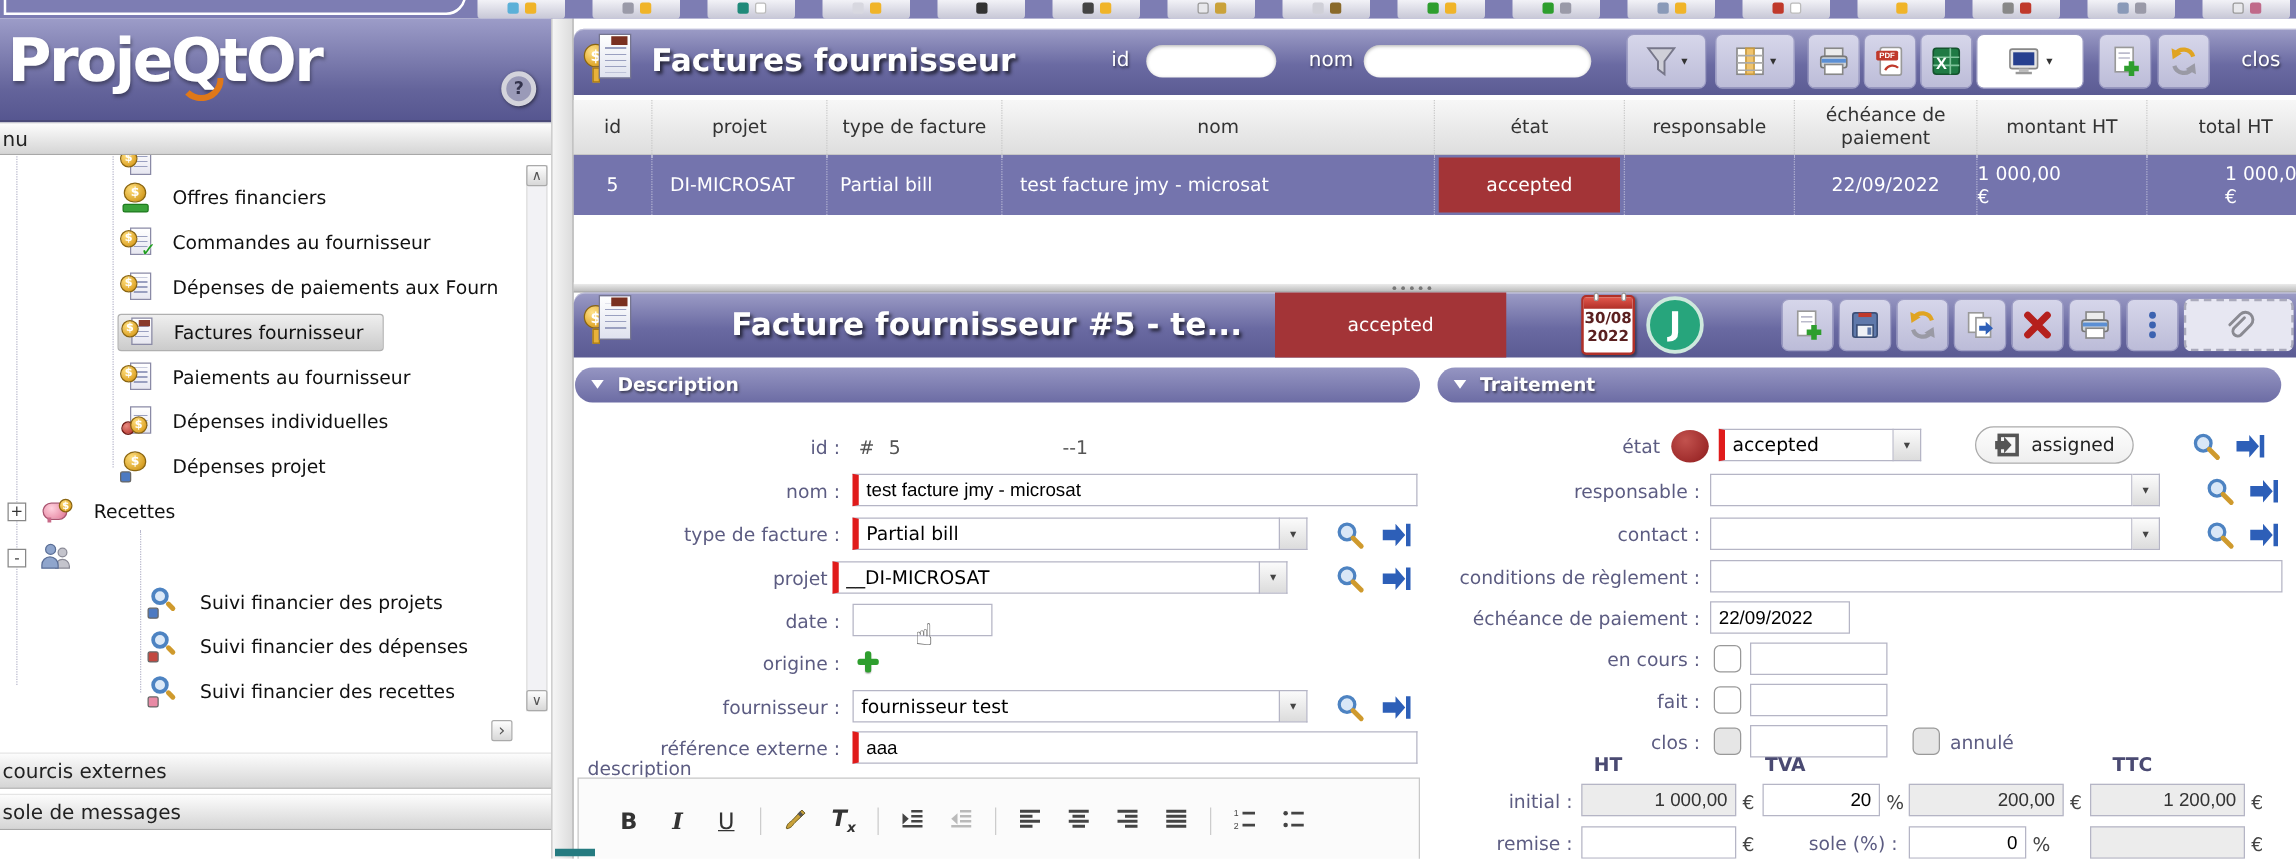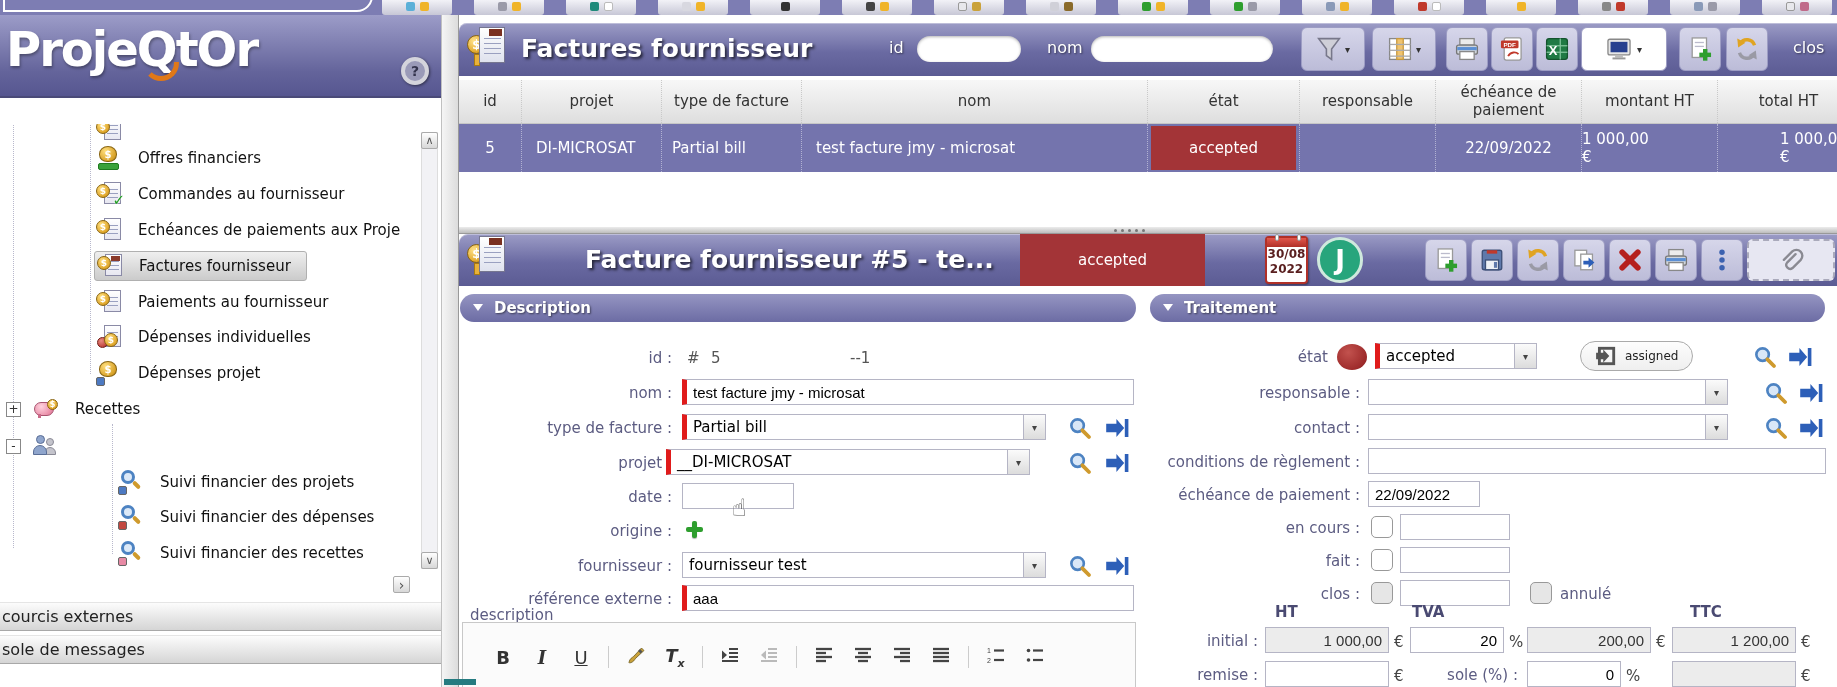--- a/index.html
+++ b/index.html
@@ -105,21 +105,21 @@
 .lbl{position:absolute;left:0;top:5px;width:212px;text-align:right;color:#5c5c82;font-size:15px;white-space:nowrap}
 #ptrait .lbl{width:210px}
 .inp{position:absolute;height:26px;border:1px solid #b5b5c5;background:#fff;font-size:15px;padding:2px 6px;color:#000;outline:none}
 .req{border-left:5px solid #e01b1b !important}
 .selwrap{position:absolute;display:flex;height:26px}
 .selval{border:1px solid #b5b5c5;background:#fff;height:26px;padding:3px 6px;font-size:15px;color:#000;white-space:nowrap;overflow:hidden}
 .selbtn{width:22px;height:26px;border:1px solid #b5b5c5;border-left:none;background:linear-gradient(#fbfbfb,#dcdcdc);display:flex;align-items:center;justify-content:center;font-size:10px;color:#444;cursor:pointer}
 .igap{position:absolute;top:2px;width:24px;height:24px;cursor:pointer}
 .igap svg{width:24px;height:24px}
 .ellipse{position:absolute;width:30px;height:26px;border-radius:50%;background:radial-gradient(circle at 38% 32%,#c2524e,#9e2b2b 70%,#7a1d1d)}
-.apill{position:absolute;height:30px;border:1px solid #aaa;border-radius:15px;background:linear-gradient(#fdfdfd,#efefef);display:flex;align-items:center;gap:8px;padding:0 14px;font-size:12px;color:#222;cursor:pointer}
+.apill{position:absolute;height:30px;border:1px solid #aaa;border-radius:15px;background:linear-gradient(#fdfdfd,#efefef);display:flex;align-items:center;gap:8px;padding:0 14px;font-size:15px;color:#222;cursor:pointer}
 .cb{position:absolute;width:22px;height:22px;border:1px solid #999;border-radius:5px;background:#fff;top:2px;cursor:pointer}
 .cb.dis{background:#e6e6e6}
 .mhdr{position:absolute;font-size:15px;font-weight:bold;color:#4a4a72}
 .money{text-align:right}
 .money.ro{background:#ececec;color:#333}
 .cur{position:absolute;top:6px;font-size:15px;color:#444}
 .mlbl{position:absolute;left:0;top:5px;width:108px;text-align:right;color:#5c5c82;font-size:15px}
 .tlbl{position:absolute;left:258px;top:5px;width:110px;text-align:right;color:#5c5c82;font-size:15px}
 
 #edtb{position:absolute;left:2px;top:332px;width:674px;height:70px;background:#fbfbfb;border:1px solid #c8c8c8;display:flex;align-items:center;gap:15px;padding-left:28px}
@@ -364,20 +364,21 @@
       </div>
 
     <div id="winoutline"></div>
   </div>
 
   <div id="sidebar">
     <div id="logohead">
       <div class="logo"><span>Proje</span><span class="qw">Q</span><span>tOr</span></div>
       <div class="helpbadge">?</div>
     </div>
+    <div class="secbar" id="menubar">nu</div>
 
     <div id="tree">
       <div class="dotline" style="left:13px;top:-6px;height:430px"></div>
       <div class="dotline" style="left:90px;top:-6px;height:256px"></div>
       <div class="dotline" style="left:112px;top:300px;height:130px"></div>
 
       <div class="titem" style="left:96px;top:-9px">
           <span class="tico">
             <span class="page"></span>
             <span class="lines"></span>
@@ -400,21 +401,21 @@
             <span class="check">✓</span>
           </span>
           <span class="tlabel">Commandes au fournisseur</span>
         </div>
       <div class="titem" style="left:96px;top:91px">
           <span class="tico">
             <span class="page"></span>
             <span class="lines"></span>
             <span class="bag"></span>
           </span>
-          <span class="tlabel">Echéances de paiements aux Proje</span>
+          <span class="tlabel">Dépenses de paiements aux Fourn</span>
         </div>
       <div class="titem sel" style="left:94px;top:127px">
           <span class="tico">
             <span class="page"></span>
             <span class="lines"></span>
             <span class="mark"></span>
             <span class="bag"></span>
           </span>
           <span class="tlabel">Factures fournisseur</span>
         </div>

